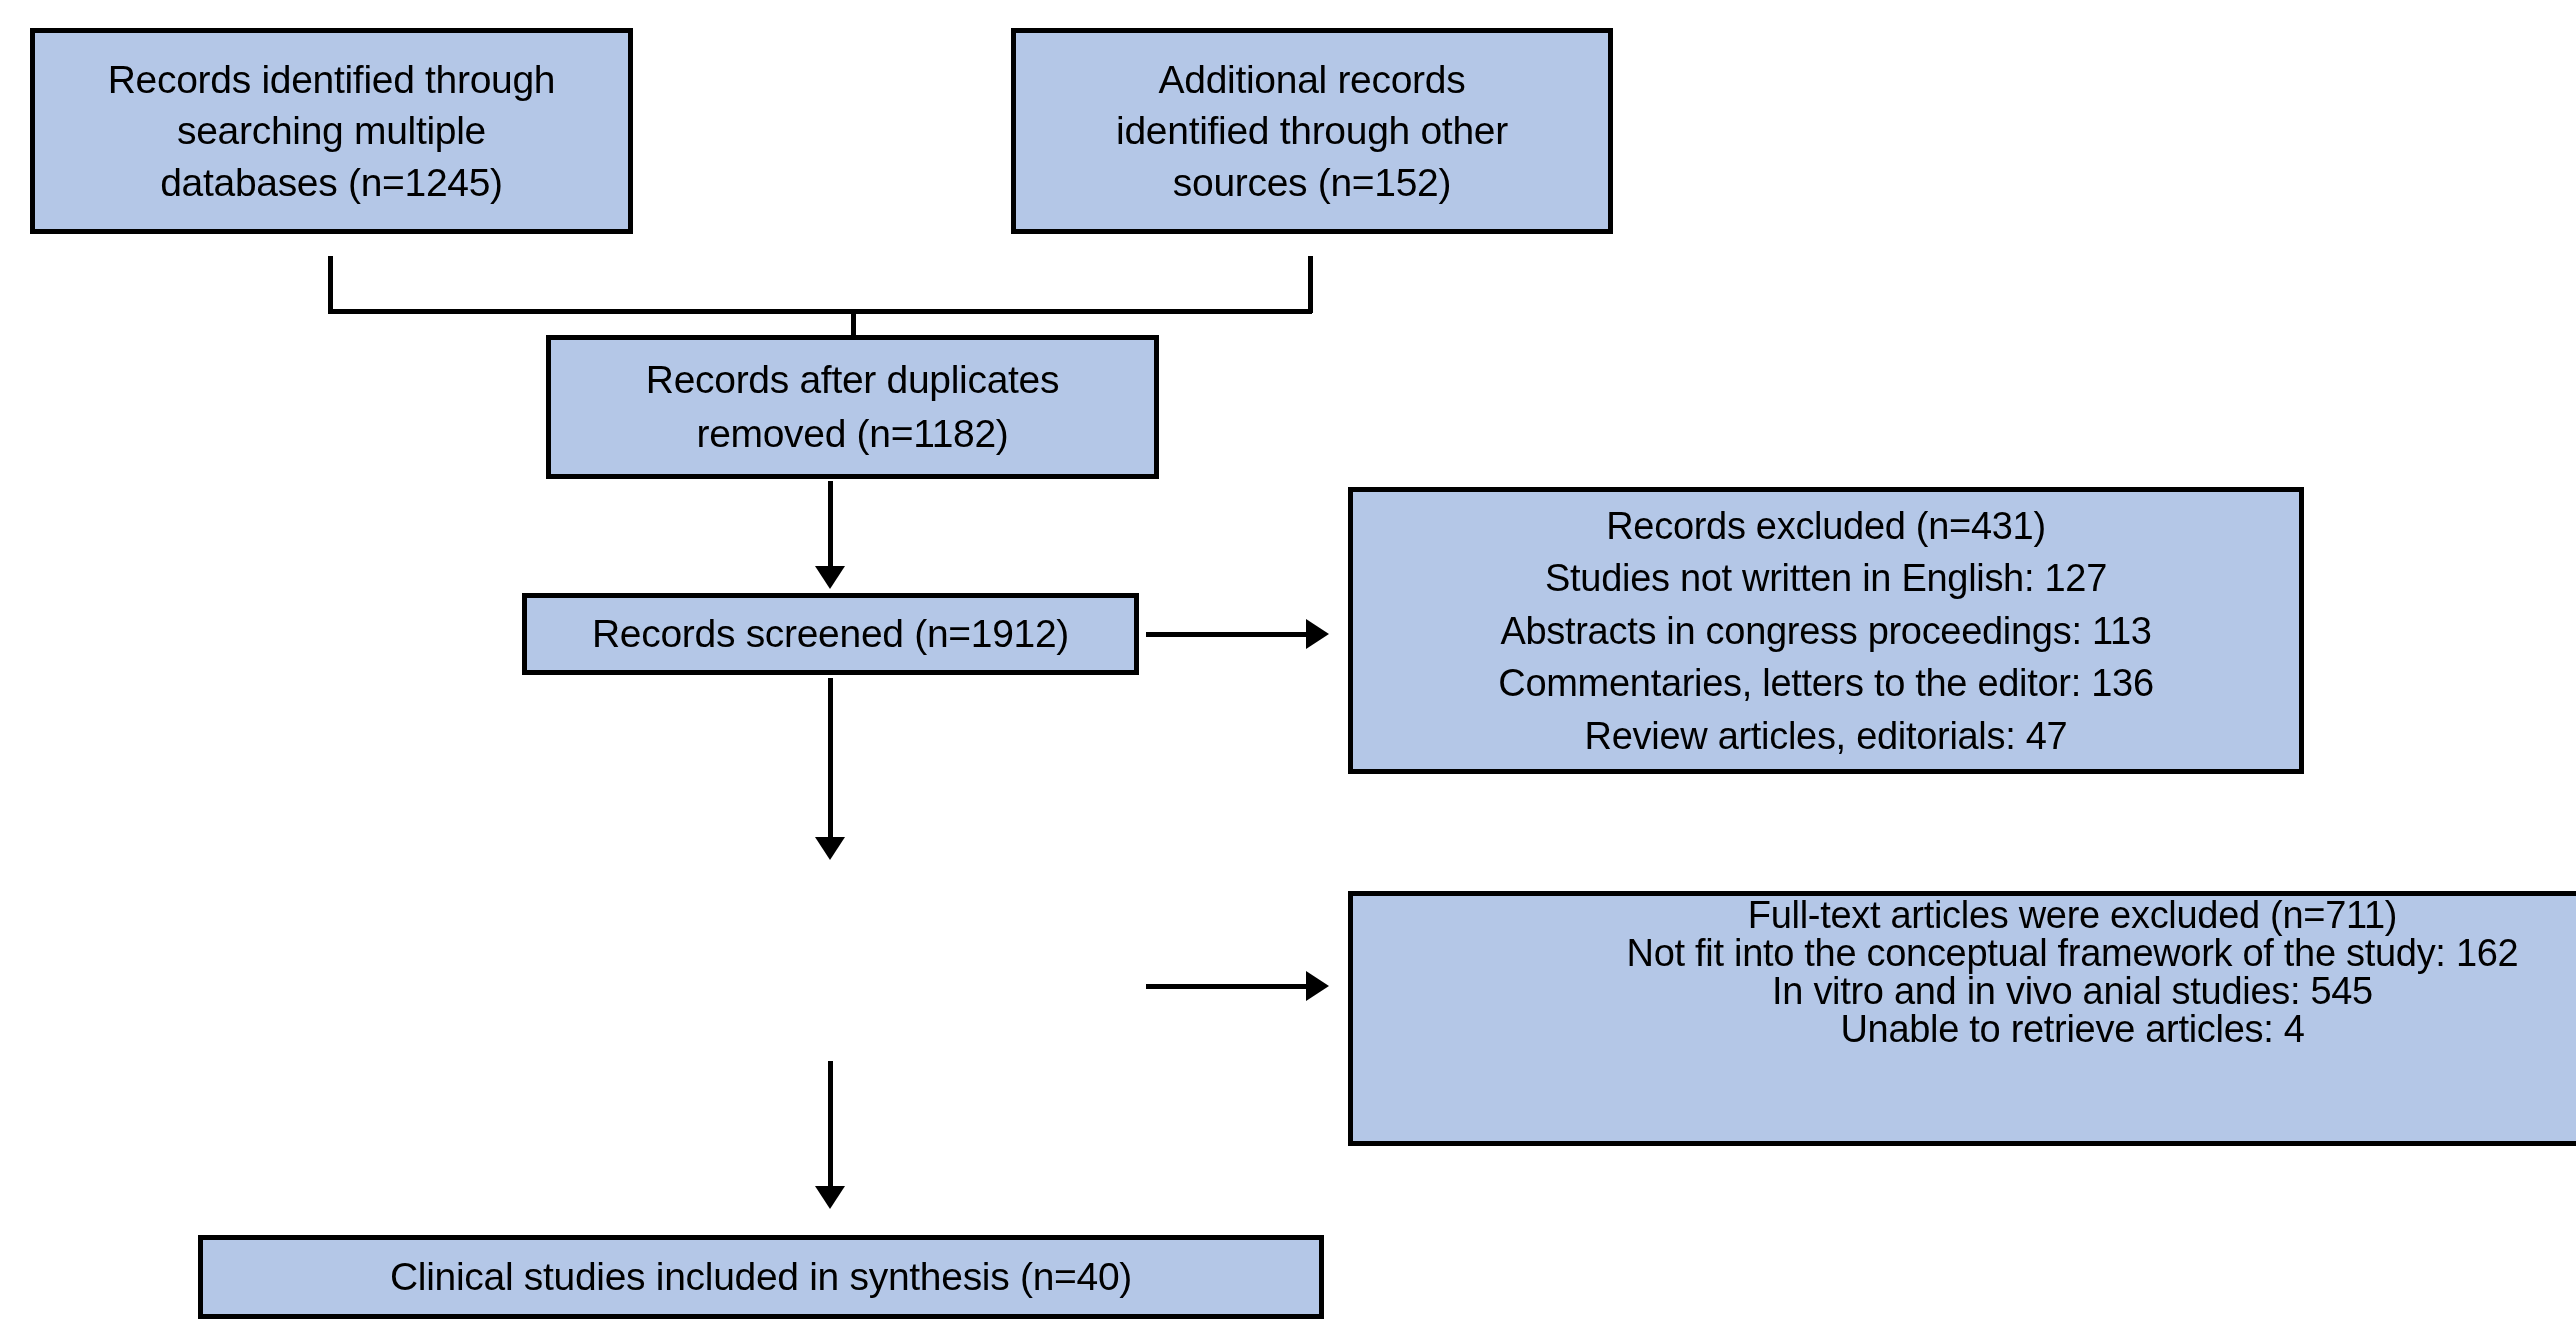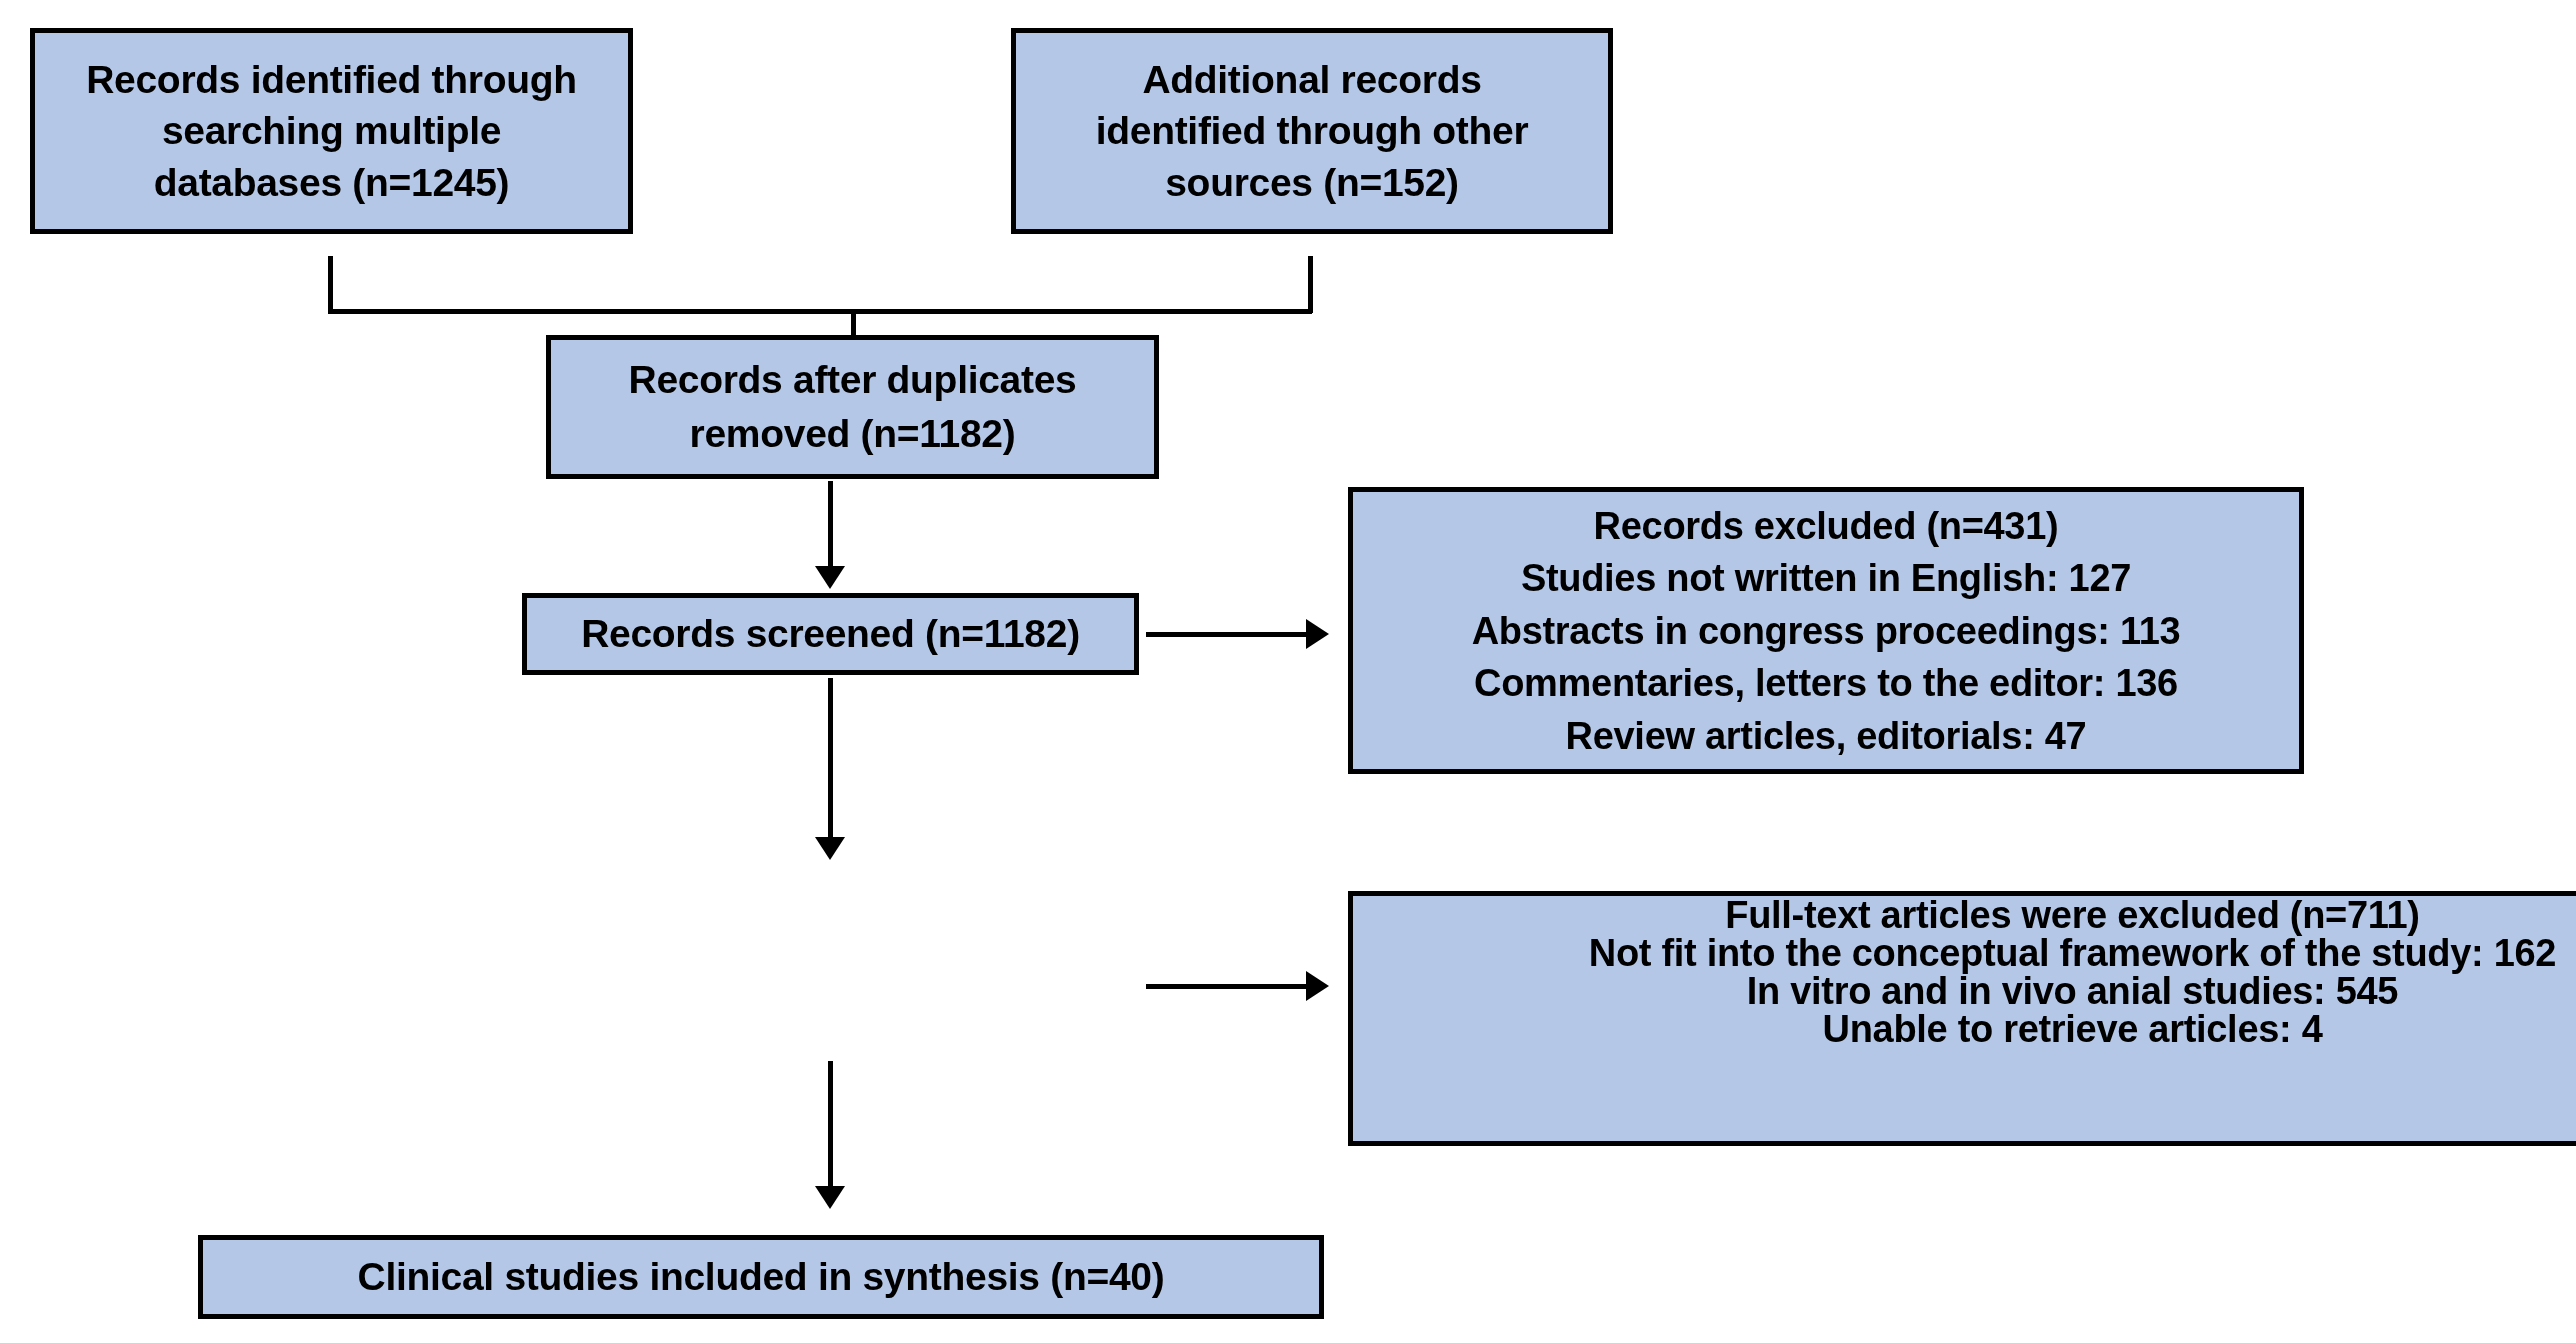--- a/index.html
+++ b/index.html
@@ -23,21 +23,21 @@
     box-sizing: border-box;
     background: #b4c7e7;
     border: 5.4px solid #000000;
     display: flex;
     flex-direction: column;
     align-items: center;
     justify-content: center;
     text-align: center;
     color: #000000;
     font-family: "Liberation Sans", sans-serif;
-    font-weight: 700;
+    font-weight: 400;
     letter-spacing: -0.3px;
   }
   .box .line {
     display: block;
     width: 100%;
     white-space: nowrap;
   }
   
   #box-identified {
     left: 30px;  top: 28px;  width: 603px;  height: 206px;
@@ -124,21 +124,21 @@
 
   <div class="box" id="box-duplicates">
     <span class="line">Records after duplicates</span>
     <span class="line">removed (n=1182)</span>
   </div>
 
   <div class="conn vline" style="left:828px; top:481px; height:88px;"></div>
   <div class="arrow-down" style="left:815px; top:566px;"></div>
 
   <div class="box" id="box-screened">
-    <span class="line">Records screened (n=1182)</span>
+    <span class="line">Records screened (n=1912)</span>
   </div>
 
   <div class="conn hline" style="left:1146px; top:632px; width:165px;"></div>
   <div class="arrow-right" style="left:1306px; top:619px;"></div>
 
   <div class="box" id="box-records-excluded">
     <span class="line">Records excluded (n=431)</span>
     <span class="line">Studies not written in English: 127</span>
     <span class="line">Abstracts in congress proceedings:  113</span>
     <span class="line">Commentaries, letters to the editor: 136</span>

